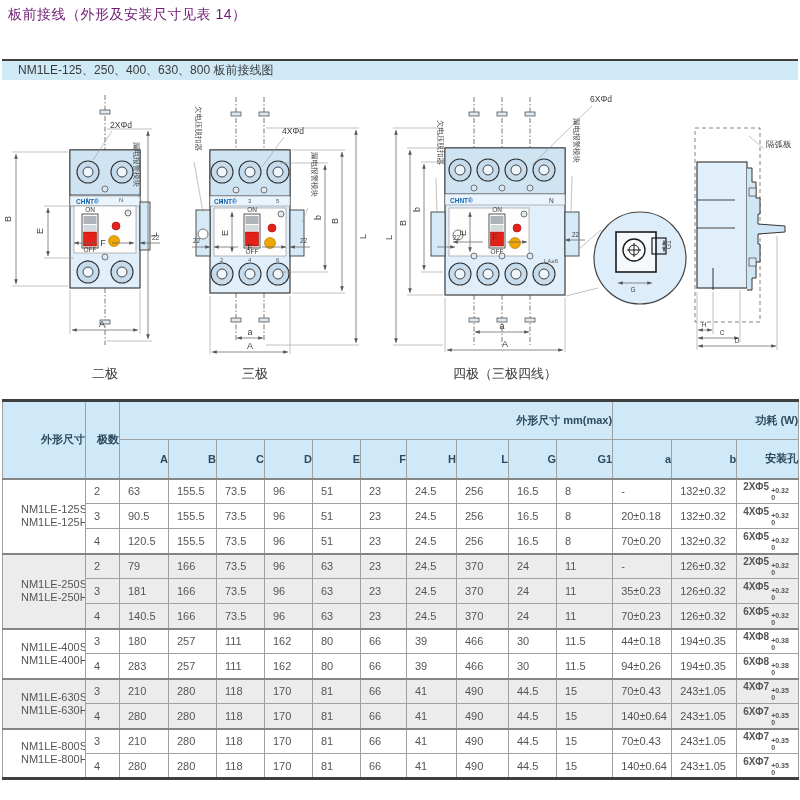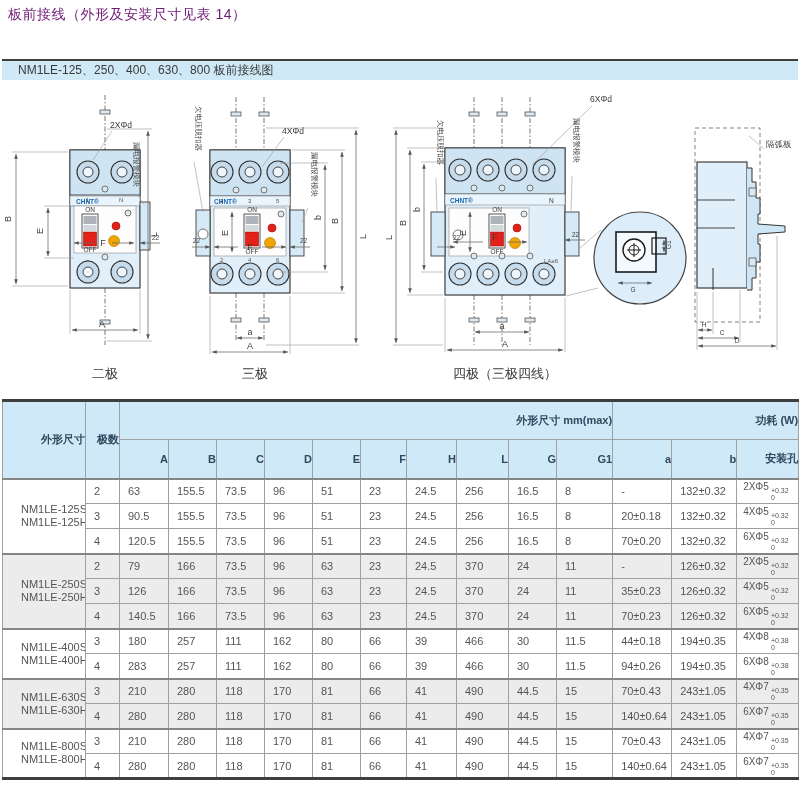--- a/index.html
+++ b/index.html
@@ -32,21 +32,21 @@
     box-sizing:border-box;overflow:hidden;white-space:nowrap;
   }
   .dim-table thead th{
     background:#cfe9f8;color:#2f4a5e;font-weight:bold;font-size:11px;height:39px;text-align:right;
   }
   .dim-table td.model{font-size:11px;line-height:13px;color:#555;padding-left:18px;}
   .dim-table tr.alt td{background:#ececec;}
   .dim-table tr.grp td{border-top:2px solid #858585;}
   .tol{display:inline-flex;flex-direction:column;font-size:7px;line-height:7px;
        vertical-align:-3px;margin-left:2px;color:#555;}
-  td.hole{font-size:10px;padding-left:6px;}
+  td.hole{font-size:10px;padding-left:6px;font-weight:bold;}
 </style>
 </head>
 <body>
 
 <div class="page-title">板前接线（外形及安装尺寸见表 14）</div>
 
 <div class="section-bar">
   <span class="bar-label">NM1LE-125、250、400、630、800 板前接线图</span>
 </div>
 
@@ -475,21 +475,21 @@
         <td>11</td>
         <td>-</td>
         <td>126±0.32</td>
         <td class="hole">2XΦ5<span class="tol">
             <span>+0.32</span>
             <span>0</span>
           </span></td>
       </tr>
       <tr class="alt ">
         <td>3</td>
-        <td>126</td>
+        <td>181</td>
         <td>166</td>
         <td>73.5</td>
         <td>96</td>
         <td>63</td>
         <td>23</td>
         <td>24.5</td>
         <td>370</td>
         <td>24</td>
         <td>11</td>
         <td>35±0.23</td>

